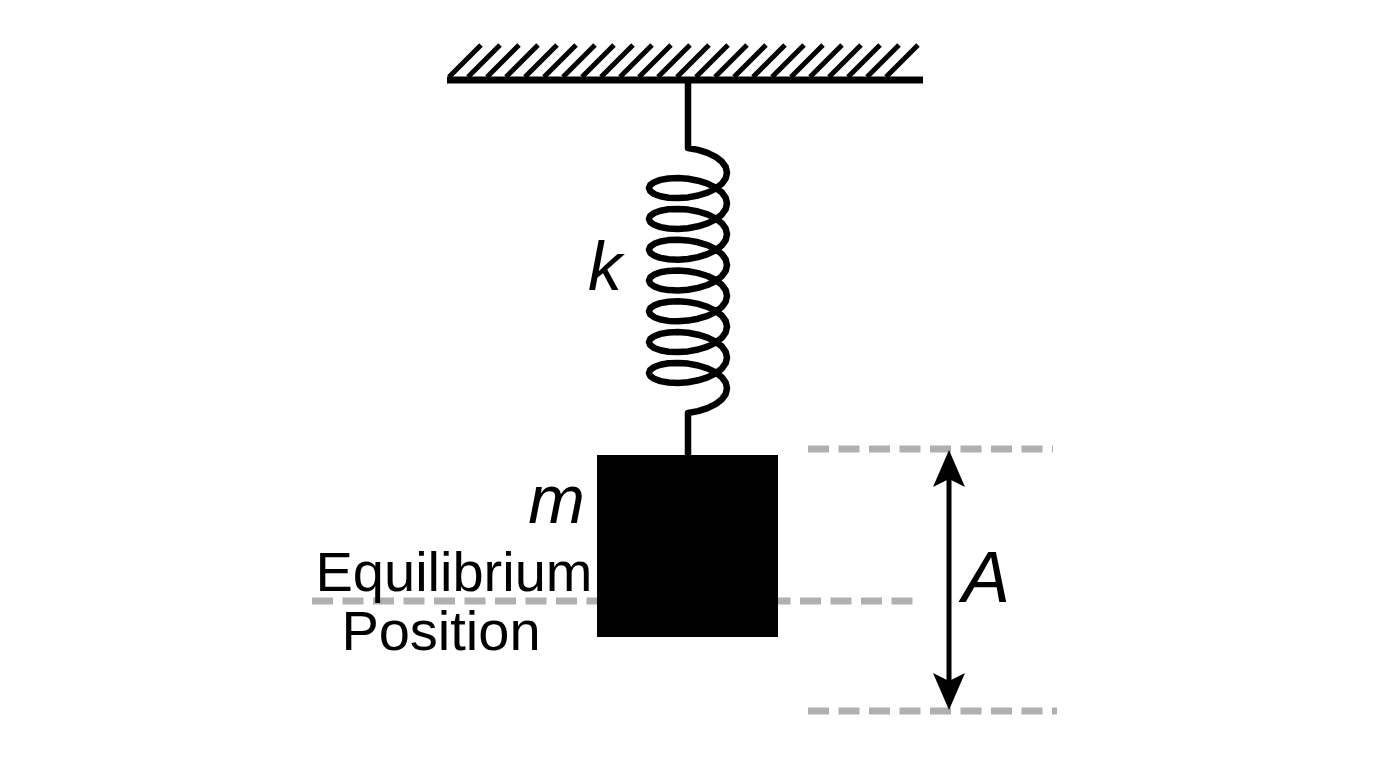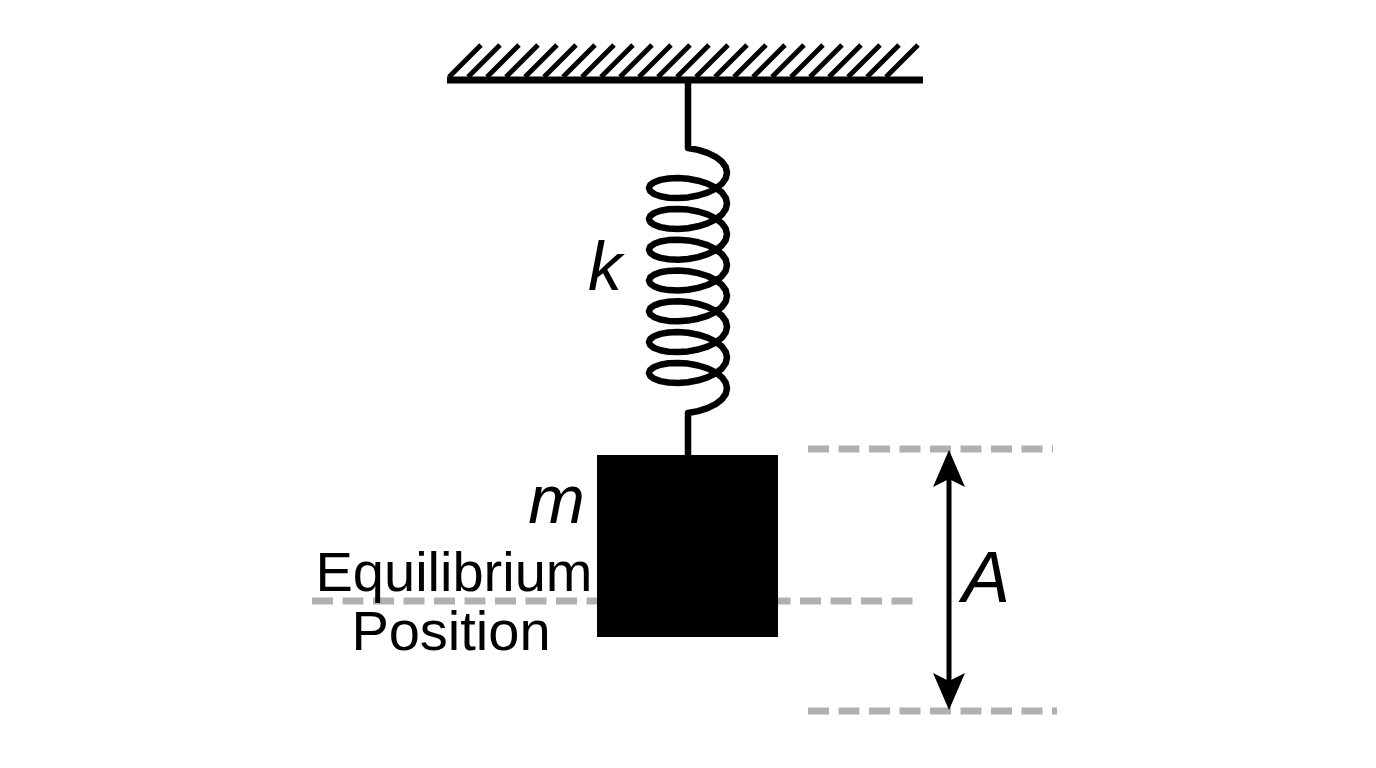--- a/index.html
+++ b/index.html
@@ -11,21 +11,21 @@
     font-family:"Liberation Sans",sans-serif;
   }
   #diagram-svg{position:absolute;left:0;top:0;}
   .lbl{position:absolute;color:#000;line-height:1;white-space:nowrap;}
   .var{font-style:italic;font-size:68px;}
   .caption{font-size:56px;}
   #spring-constant-label{left:588px;top:232px;}
   #mass-label{left:495px;top:465px;width:90px;text-align:right;}
   #amplitude-label{left:962px;top:541px;font-size:72px;}
   #equilibrium-line1{left:288px;top:544px;width:332px;text-align:center;}
-  #equilibrium-line2{left:286px;top:603px;width:330px;text-align:center;}
+  #equilibrium-line2{left:276px;top:603px;width:330px;text-align:center;}
   #watermark{
     position:absolute;right:32px;top:703px;
     font-family:"Liberation Serif",serif;
     font-size:40px;line-height:1;
     color:#d2d2d2;
     text-shadow:0 -1px 0 #ffffff, 0 1px 1px #c6c6c6;
   }
 </style>
 </head>
 <body>

